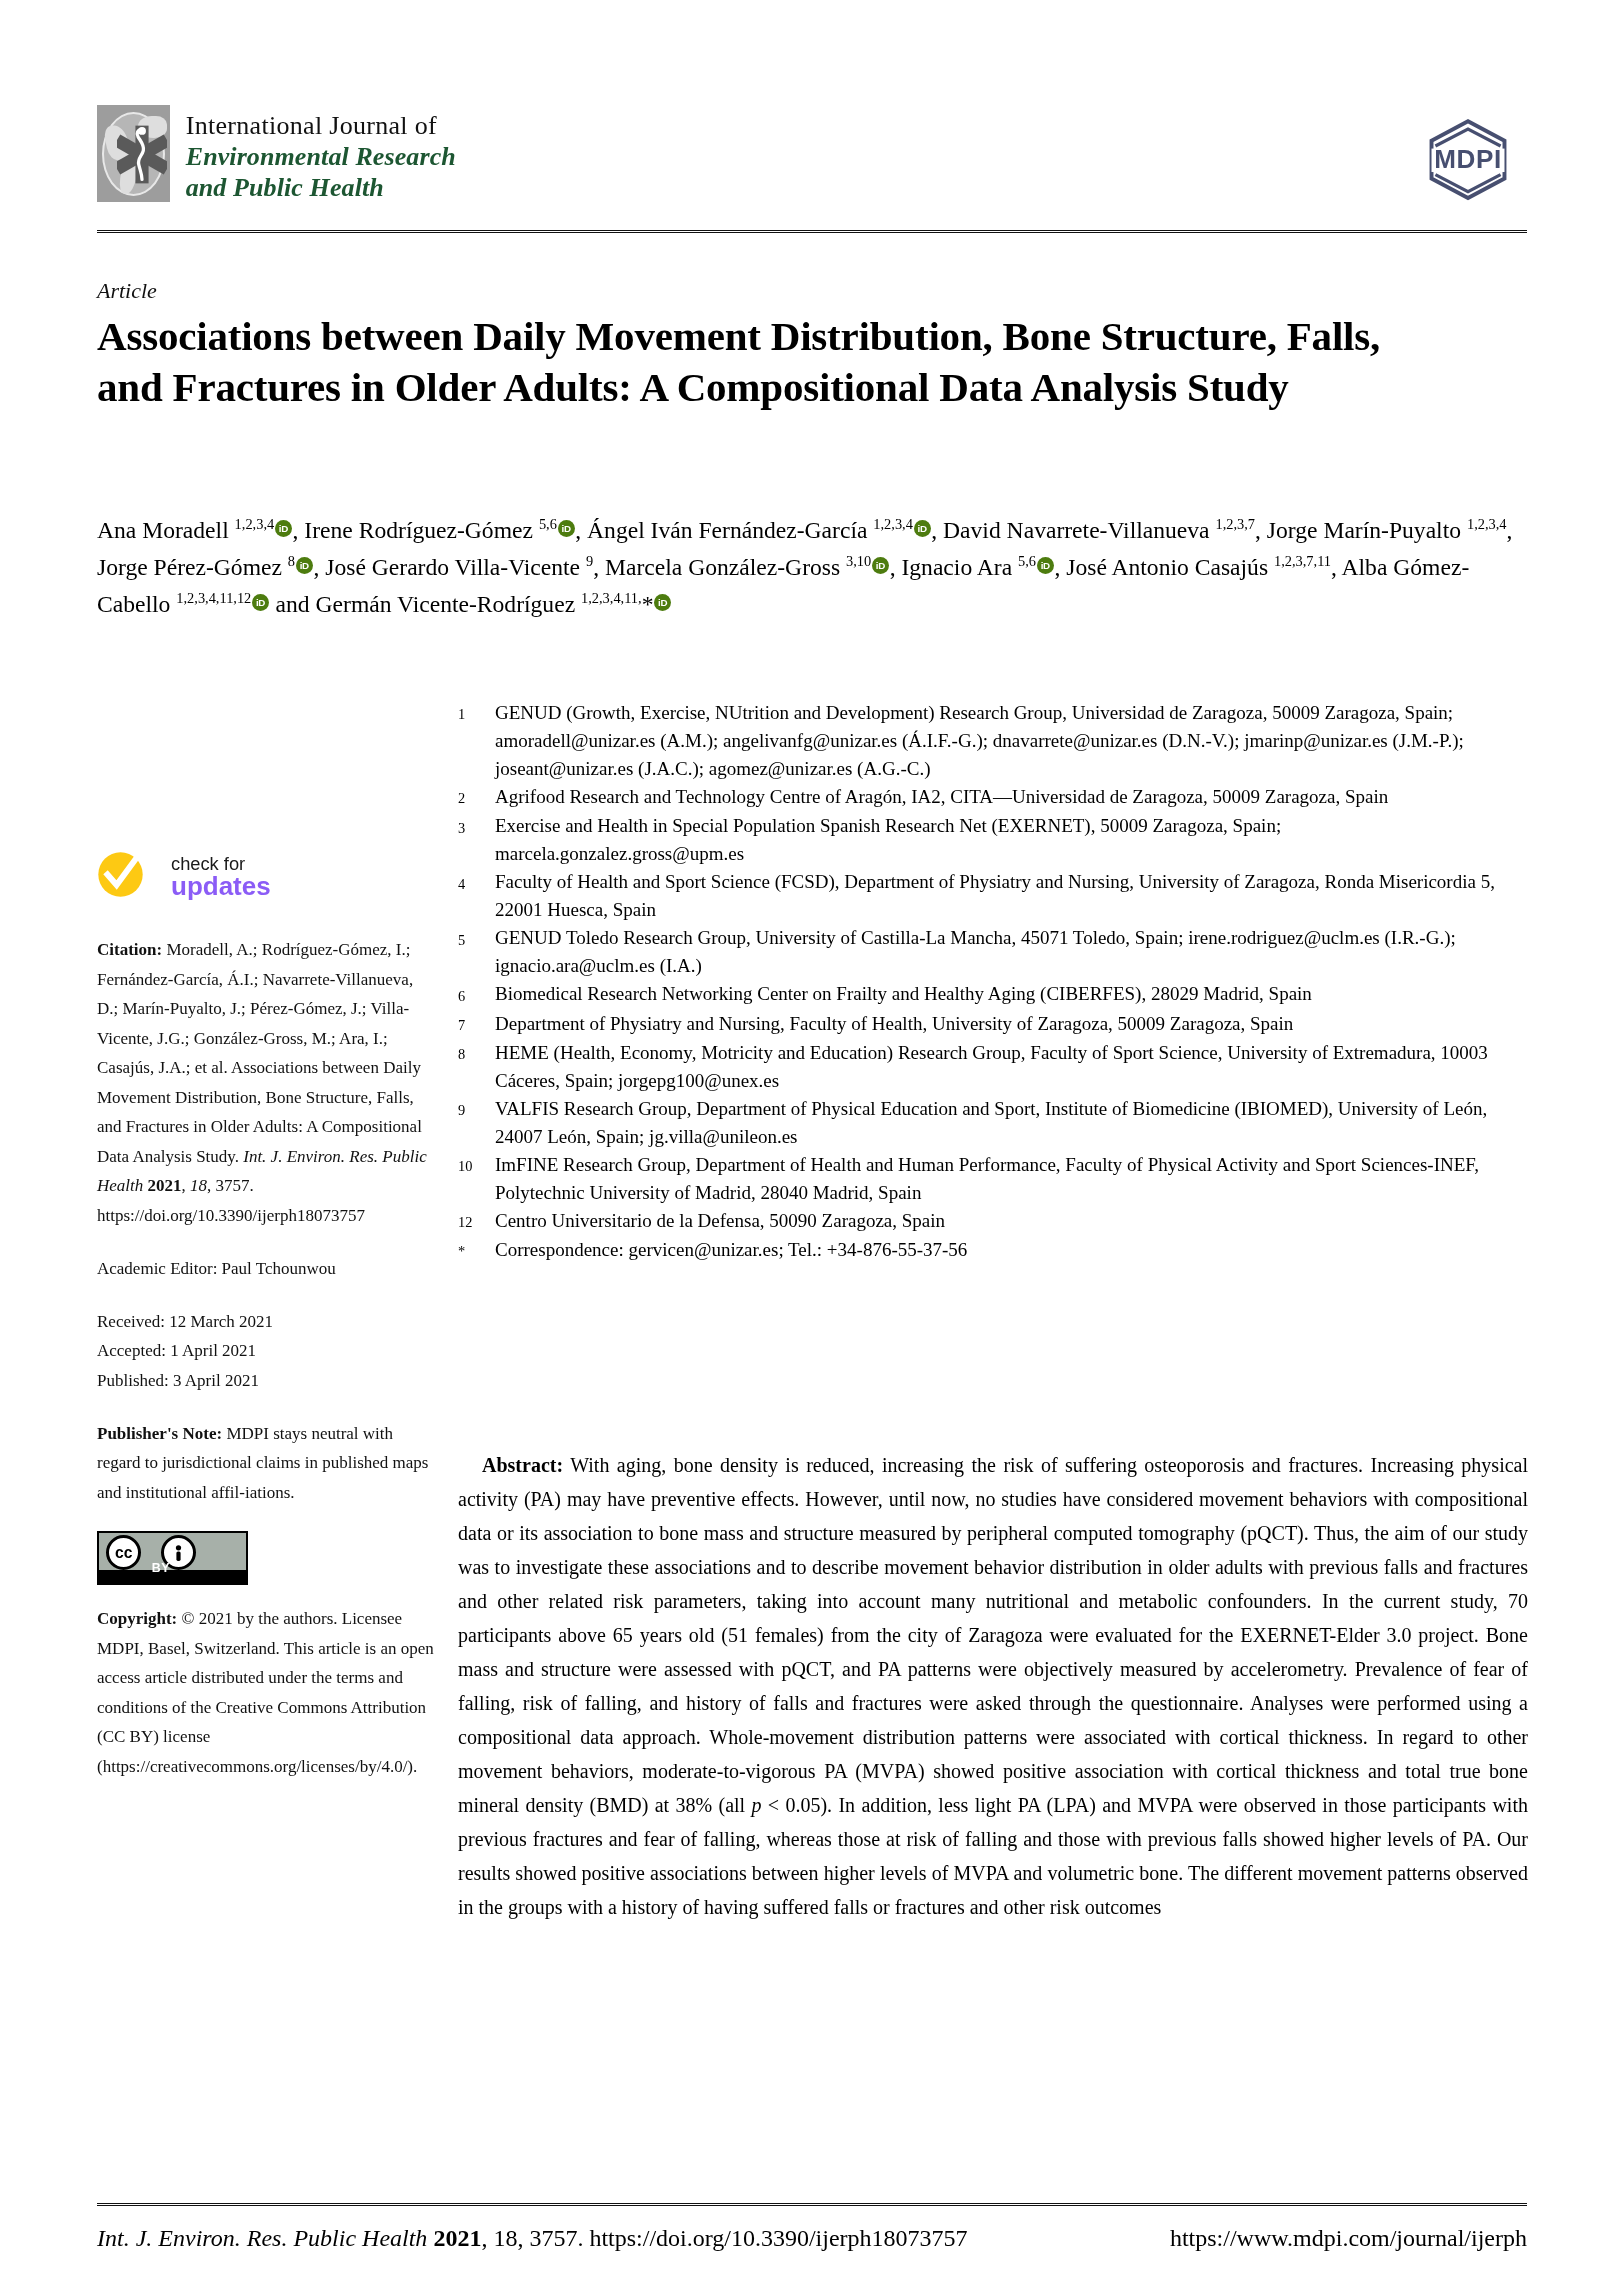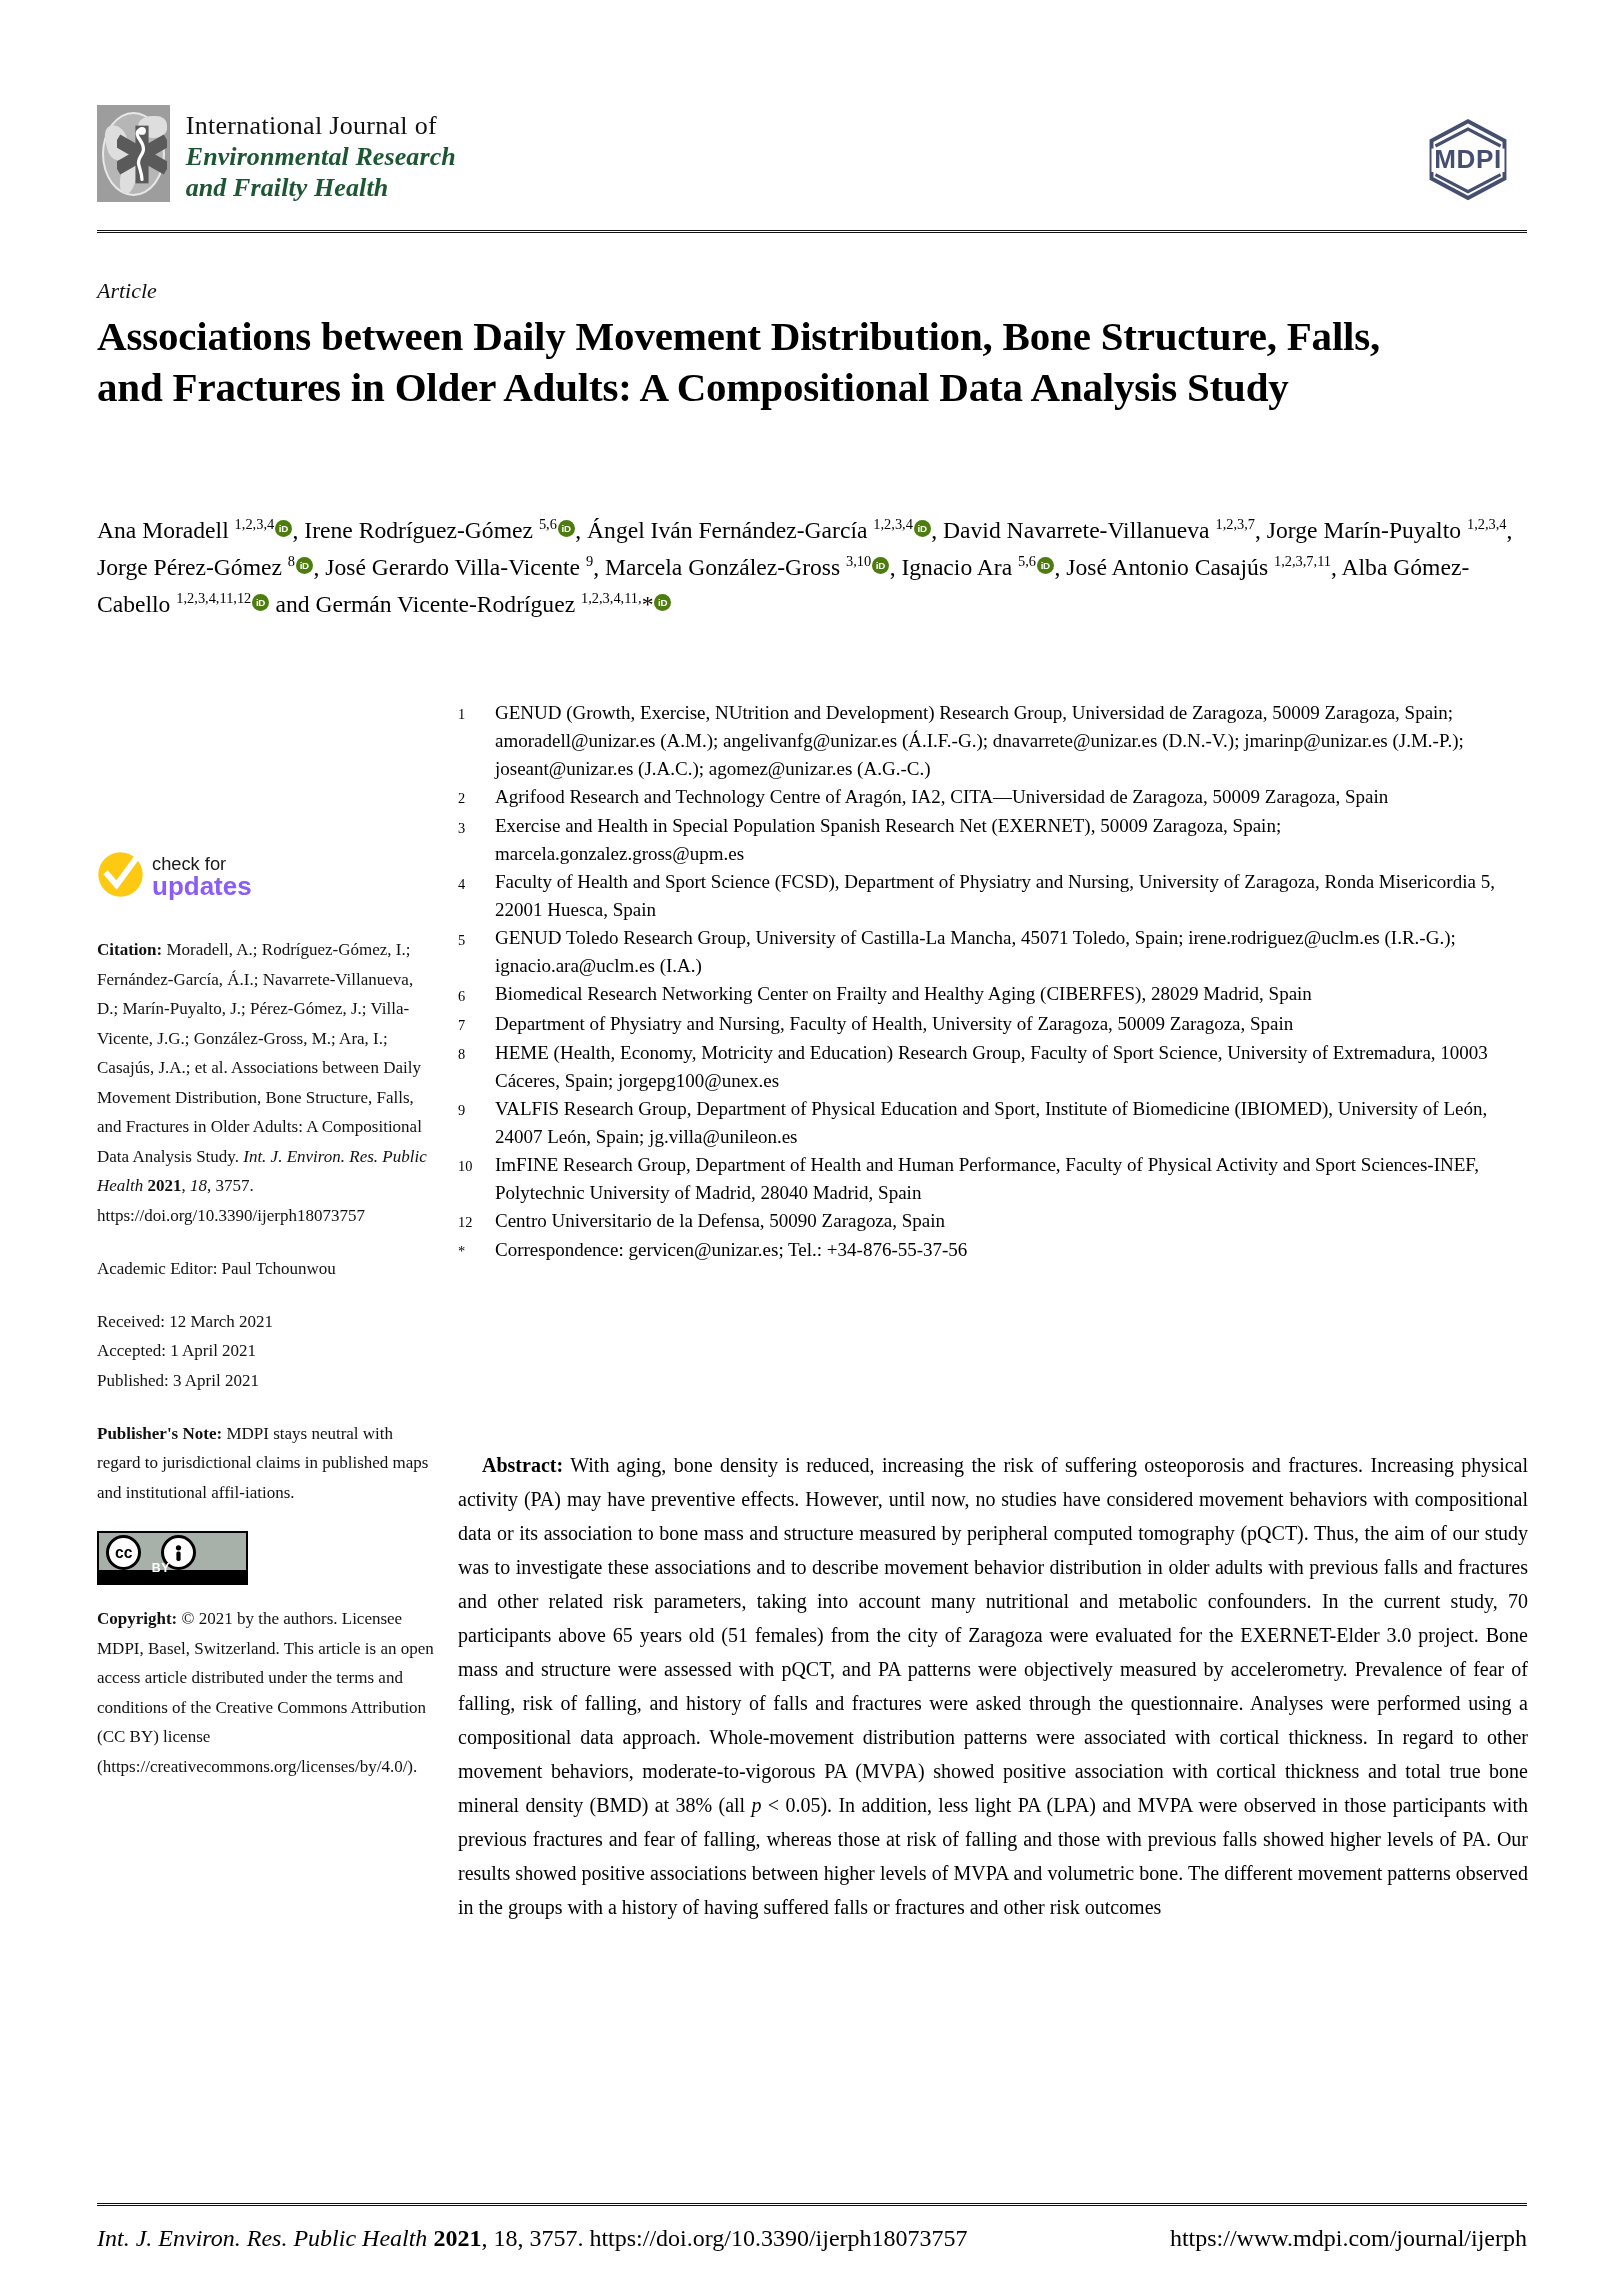--- a/index.html
+++ b/index.html
@@ -187,21 +187,21 @@
     align-items: center;
     margin-bottom: 37px;
   }
   .check-circle {
     width: 47px;
     height: 47px;
     flex: 0 0 auto;
     position: relative;
   }
   .check-updates-text {
-    margin-left: 8px;
+    margin-left: 27px;
     font-family: "Liberation Sans", sans-serif;
     line-height: 22px;
   }
   .cu-l1 { font-size: 18.3px; color: #1a1a1a; }
   .cu-l2 { font-size: 26px; font-weight: bold; color: #8b5cf6; }
 
   .sb-block { margin-bottom: 23.6px; }
   .sb-block b { font-weight: bold; }
   .sb-block i { font-style: italic; }
 
@@ -324,21 +324,21 @@
             <rect x="28" y="4" width="20" height="88" transform="rotate(60 38 48)"></rect>
             <rect x="28" y="4" width="20" height="88" transform="rotate(-60 38 48)"></rect>
           </g>
           <path d="M38 10 C31 10 29 16 32 21 C36 28 42 34 40 42 C38 50 31 54 33 63 C35 72 38 78 38 86" stroke="#ffffff" stroke-width="5" fill="none" stroke-linecap="round"></path>
           <circle cx="38" cy="12" r="6" fill="#ffffff"></circle>
         </svg>
       </div>
       <div class="journal-title-block">
         <div class="jt-line1">International Journal of</div>
         <div class="jt-line2">Environmental Research</div>
-        <div class="jt-line3">and Frailty Health</div>
+        <div class="jt-line3">and Public Health</div>
       </div>
     </div>
 
     <svg class="mdpi-logo" viewBox="0 0 180 132">
       <polygon points="34,38 90,8 146,38 146,96 90,126 34,96" fill="none" stroke="#474f70" stroke-width="6"></polygon>
       <polyline points="40,46 90,20 140,46" fill="none" stroke="#474f70" stroke-width="5"></polyline>
       <polyline points="40,90 90,116 140,90" fill="none" stroke="#474f70" stroke-width="5"></polyline>
       <rect x="34" y="50" width="112" height="36" fill="#ffffff"></rect>
       <text x="90" y="80" text-anchor="middle" font-family="Liberation Sans, sans-serif" font-size="40" font-weight="bold" fill="#474f70" letter-spacing="1">MDPI</text>
     </svg>

